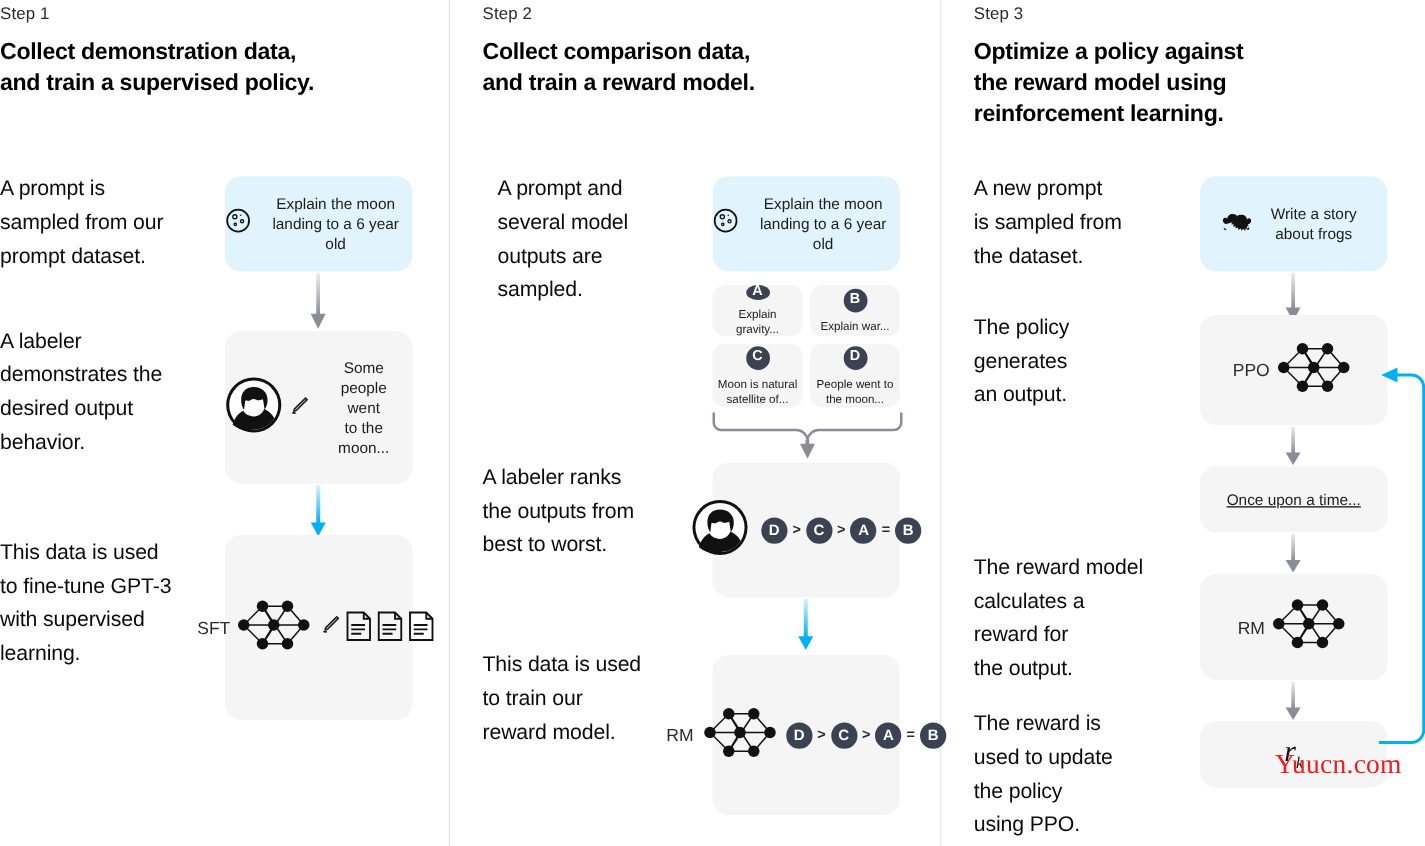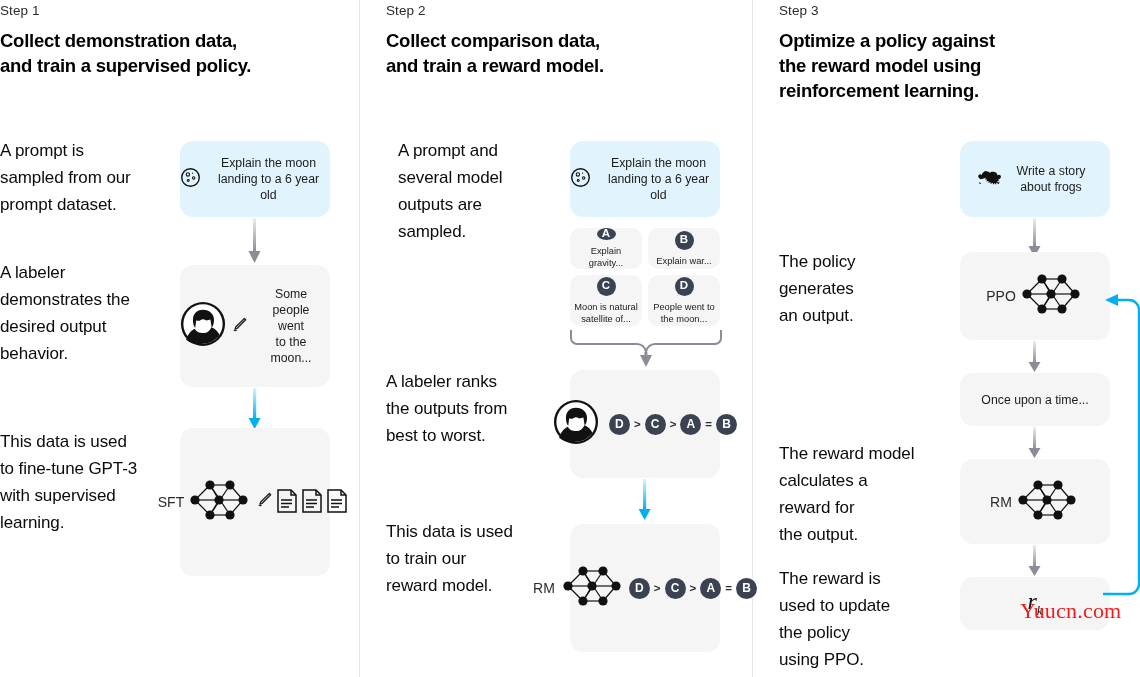--- a/index.html
+++ b/index.html
@@ -386,20 +386,23 @@
 
   <div class="column" id="col-3">
 
     <div class="step-label" style="left:26px; top:3px;">Step 3</div>
     <div class="step-title" style="left:26px; top:28px;">
       <div>Optimize a policy against</div>
       <div>the reward model using</div>
       <div>reinforcement learning.</div>
     </div>
 
+    <div class="narr" style="left:26px; top:137px; white-space:pre-line;">A new prompt
+is sampled from
+the dataset.</div>
     <div class="narr" style="left:26px; top:248px; white-space:pre-line;">The policy
 generates
 an output.</div>
     <div class="narr" style="left:26px; top:440px; white-space:pre-line;">The reward model
 calculates a
 reward for
 the output.</div>
     <div class="narr" style="left:26px; top:565px; white-space:pre-line;">The reward is
 used to update
 the policy
@@ -471,21 +474,21 @@
             <linearGradient id="g5" x1="0" y1="0" x2="0" y2="1">
           <stop offset="0" stop-color="#8c8c98" stop-opacity="0.15"></stop>
           <stop offset="1" stop-color="#8c8c98" stop-opacity="1"></stop>
         </linearGradient>
           </defs>
         <rect x="7" y="0" width="3" height="22" fill="url(#g5)"></rect>
         <polygon points="8.5,31 2.5,21 14.5,21" fill="#8c8c98"></polygon>
       </svg>
     </div>
 
-    <div class="box gray" style="left:207px; top:373px; width:150px; height:53px;">
+    <div class="box gray" style="left:207px; top:373px; width:150px; height:53px;text-decoration:underline;">
       <div class="box-caption">Once upon a time...</div>
     </div>
 
     <div class="arrow-holder" style="left:273px; top:427px;">
       <svg width="18" height="32" viewBox="0 0 18 32">
         <defs>
             <linearGradient id="g6" x1="0" y1="0" x2="0" y2="1">
           <stop offset="0" stop-color="#8c8c98" stop-opacity="0.15"></stop>
           <stop offset="1" stop-color="#8c8c98" stop-opacity="1"></stop>
         </linearGradient>

